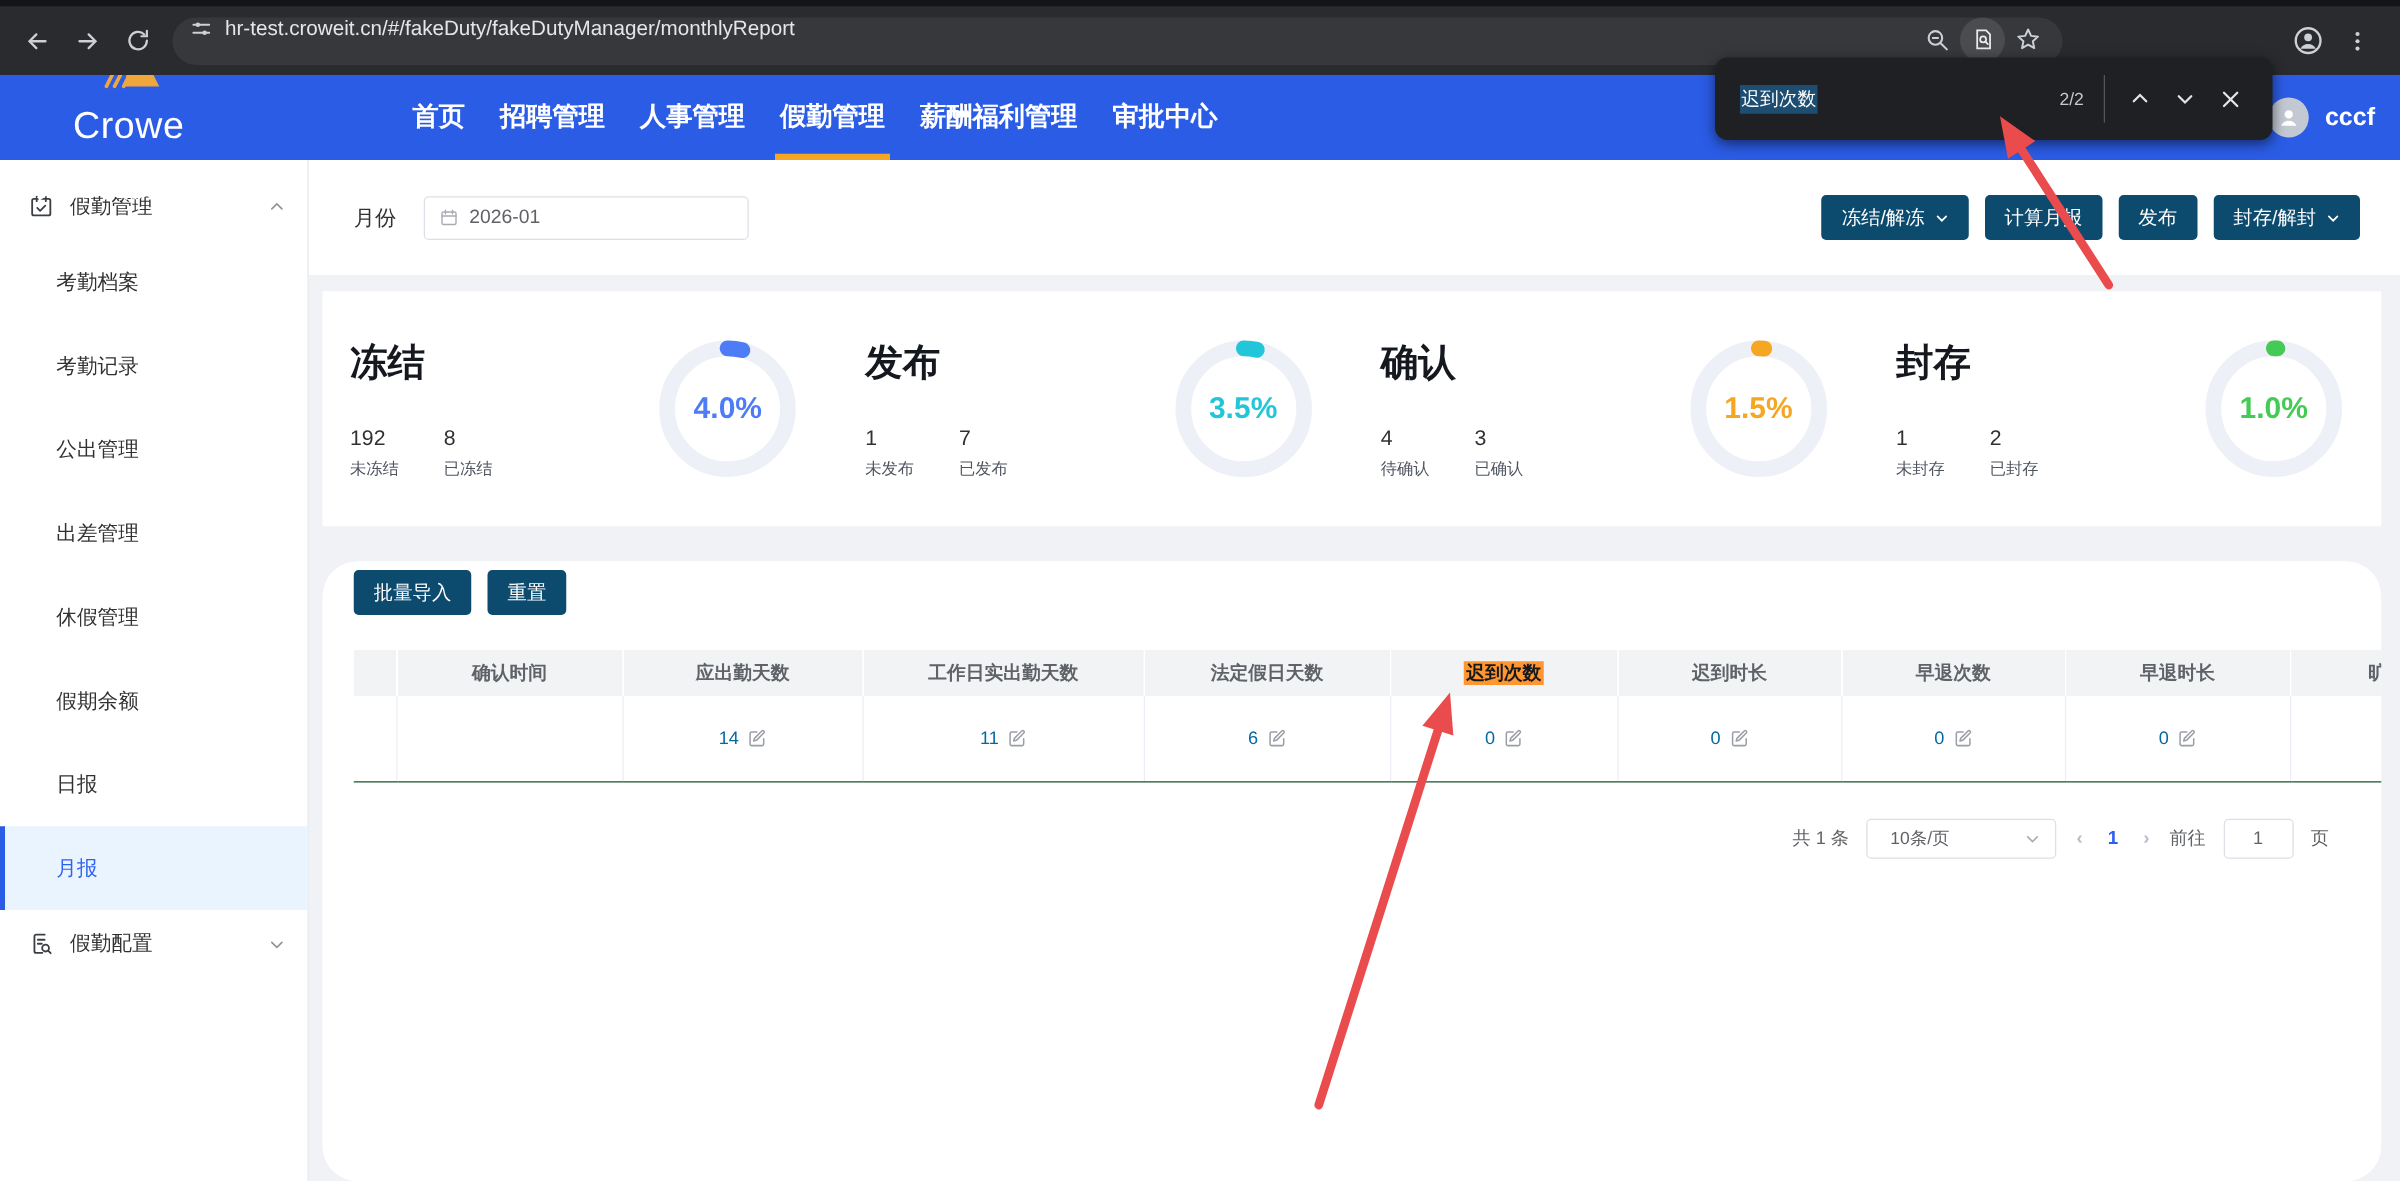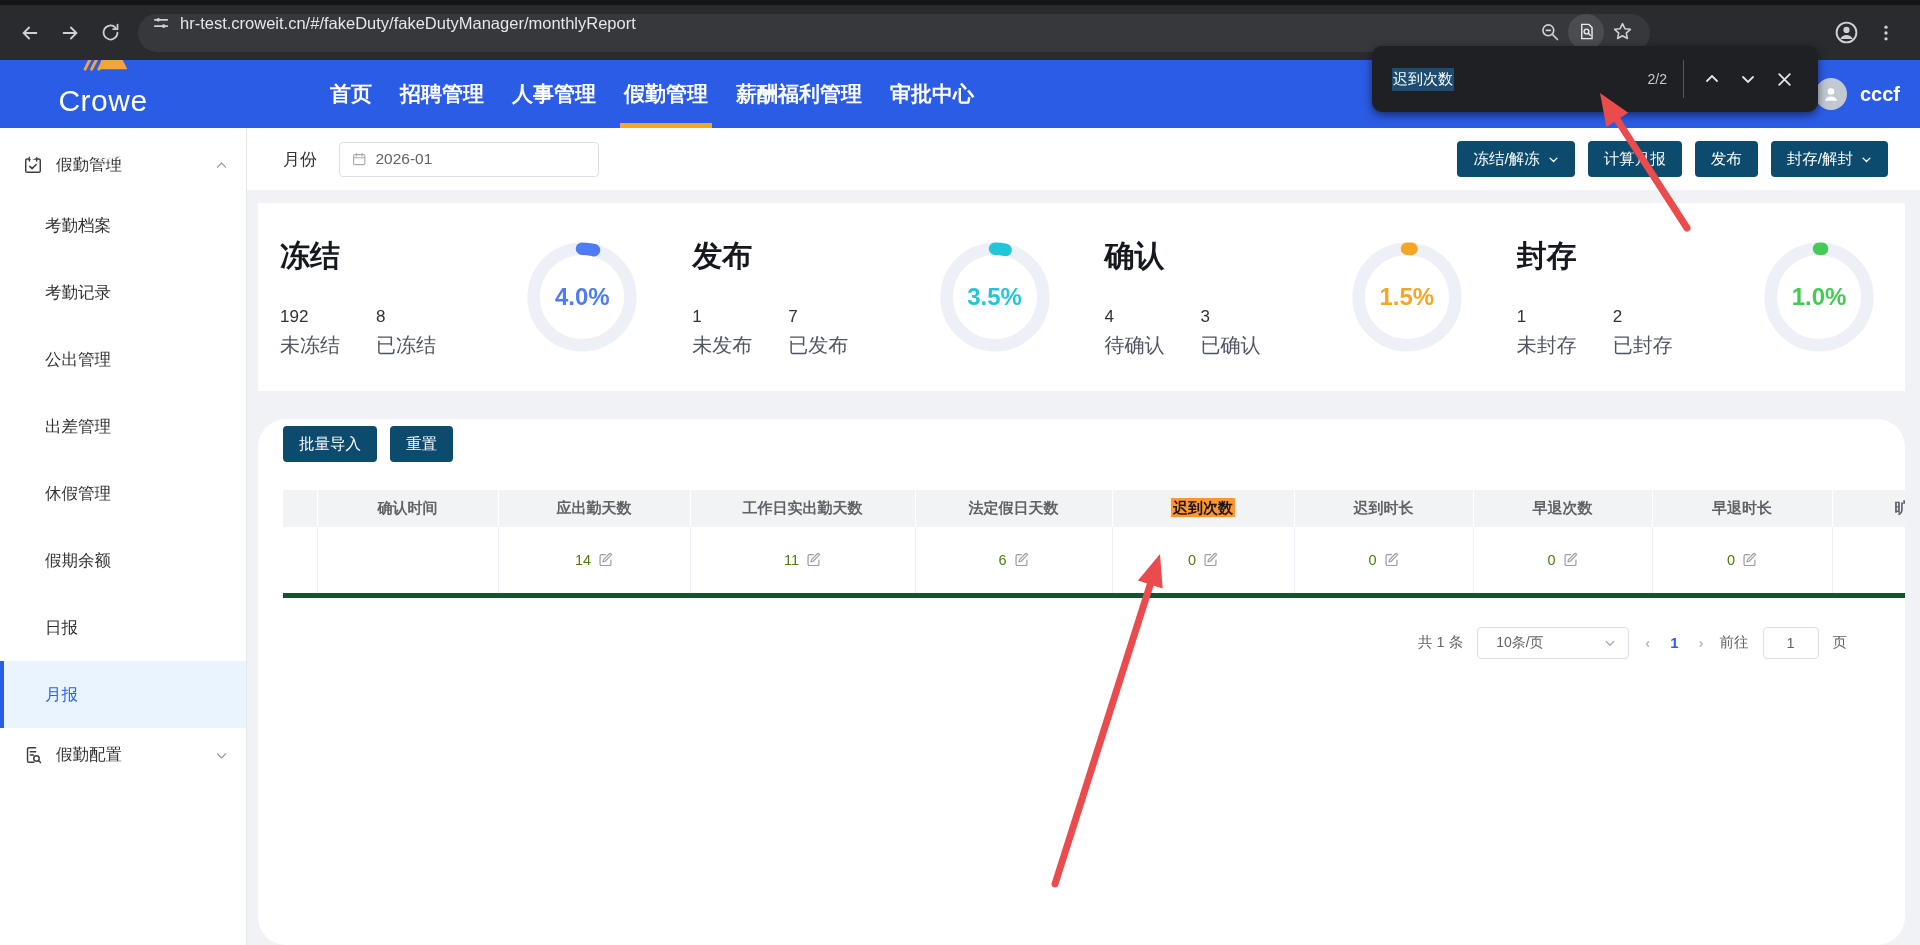--- a/index.html
+++ b/index.html
@@ -57,21 +57,21 @@
     gap:13px; font-size:16.5px; color:#303133; cursor:pointer; }
   .sgroup .glabel { flex:1; }
   .sitem { height:67px; display:flex; align-items:center; padding-left:45px;
     font-size:16.5px; color:#303133; cursor:pointer; }
   .sitem.active { background:#e9f4fe; color:#2e61f0; border-left:4px solid #2b5ce5;
     padding-left:41px; }
 
   .main { flex:1; display:flex; flex-direction:column; overflow:hidden; }
 
   
-  .filterbar { background:#fff; height:62px; display:flex; align-items:center;
+  .filterbar { background:#fff; height:92px; display:flex; align-items:center;
     padding:0 32px 0 36px; }
   .flabel { font-size:17px; color:#303133; margin-right:22px; }
   .month-input { width:260px; height:35px; border:1px solid #dcdfe6; border-radius:4px;
     background:#fff; display:flex; align-items:center; padding:0 12px; gap:9px; }
   .month-input input { border:none; outline:none; font-size:15.5px; color:#606266;
     width:100%; font-family:inherit; background:transparent; }
   .actionbtns { margin-left:auto; display:flex; gap:13px; }
   .btn { background:#0c4a6e; color:#fff; border:none; border-radius:4px; height:36px;
     padding:0 16px; font-size:15.5px; font-family:inherit; cursor:pointer;
     display:flex; align-items:center; gap:8px; white-space:nowrap; }
@@ -79,36 +79,36 @@
   
   .statscard { background:#fff; margin:13px 15px 0 11px; height:188px; display:flex;
     align-items:center; padding:0 28px 0 22px; }
   .stat { flex:1; display:flex; align-items:center; justify-content:space-between;
     padding-right:52px; }
   .stat:last-child { padding-right:0; }
   .stat-left {}
   .stat-title { font-size:30px; font-weight:900; color:#15191f; margin-bottom:30px; }
   .stat-counts { display:flex; gap:36px; }
   .scount .v { font-size:17px; color:#303133; margin-bottom:5px; }
-  .scount .l { font-size:20px; color:#4f5560; }
+  .scount .l { font-size:13px; color:#4f5560; }
   .donut { position:relative; width:116px; height:116px; flex:0 0 auto; }
   .donut svg { width:116px; height:116px; }
   .donut-label { position:absolute; inset:0; display:flex; align-items:center;
     justify-content:center; font-size:24px; font-weight:700; }
 
   
-  .tablecard { background:#fff; margin:28px 15px 0 11px; flex:1; padding:7px 16px 0 25px;
+  .tablecard { background:#fff; margin:28px 15px 0 11px; flex:1; padding:7px 0 0 25px;
     overflow:hidden;border-radius:28px; }
   .tbtns { display:flex; gap:13px; margin-bottom:28px; }
   .dtable { border-collapse:collapse; table-layout:fixed; width:1689px; }
   .dtable th { height:37px; background:#f1f3f5; font-size:15px; font-weight:700;
     color:#5f6368; border-right:1px solid #fff; text-align:center; overflow:hidden;
     white-space:nowrap; }
-  .dtable td { height:68px; border-right:1px solid #ebeef5; border-bottom:5px solid #14532d;
-    text-align:center; font-size:14.5px; color:#4d7c0f; background:#fff; overflow:hidden;
+  .dtable td { height:68px; border-right:1px solid #ebeef5; border-bottom:1px solid #14532d;
+    text-align:center; font-size:14.5px; color:#0369a1; background:#fff; overflow:hidden;
     white-space:nowrap; }
   .dtable tr td:first-child, .dtable tr th:first-child { border-left:none; }
   .hl { background:#ff9632; color:#17181a; padding:1px 2px; font-weight:700; }
   .cellv { display:inline-flex; align-items:center; gap:7px; }
   .edit-ic { cursor:pointer; }
 
   
   .pagin { display:flex; align-items:center; justify-content:flex-end; gap:14px;
     margin:29px 42px 0 0; font-size:14.5px; color:#606266; }
   .psel { width:152px; height:32px; border:1px solid #dcdfe6; border-radius:4px;

